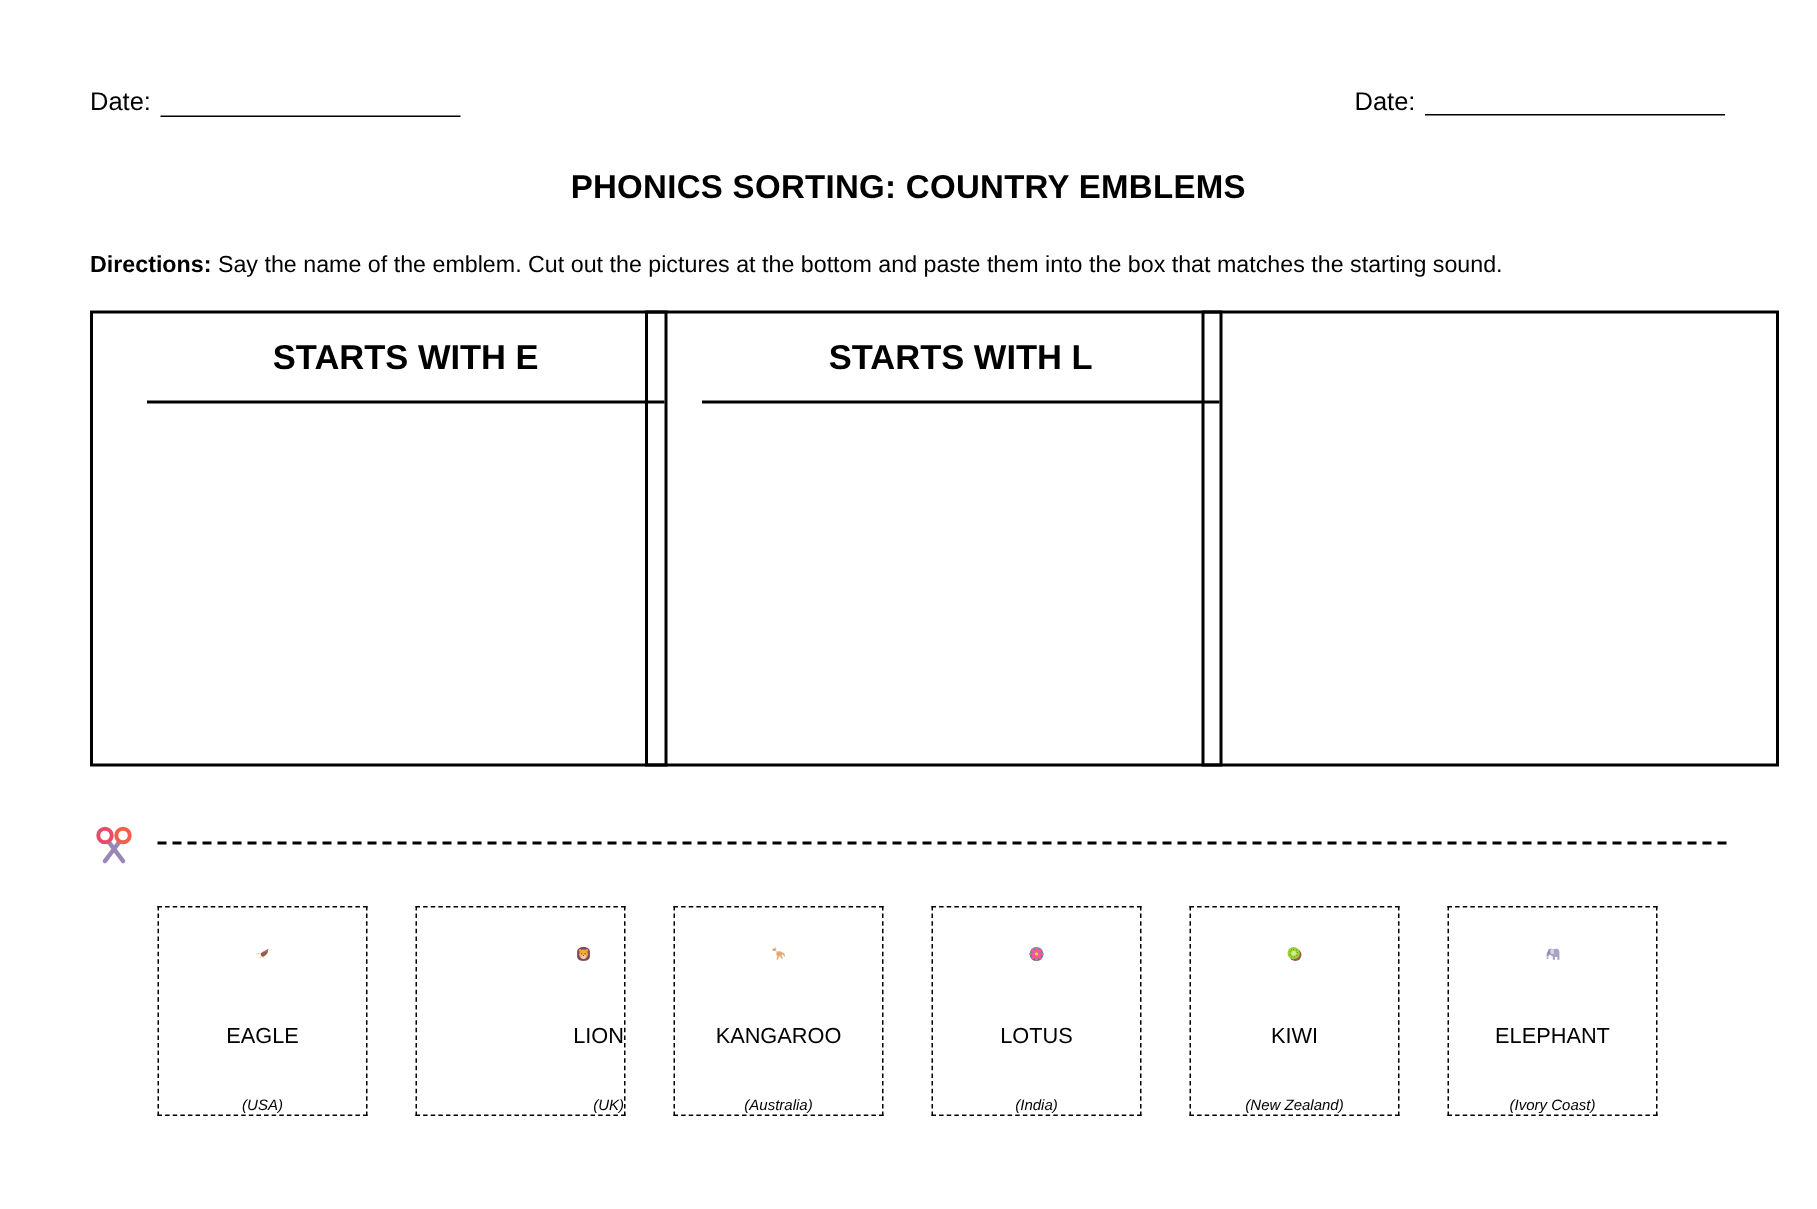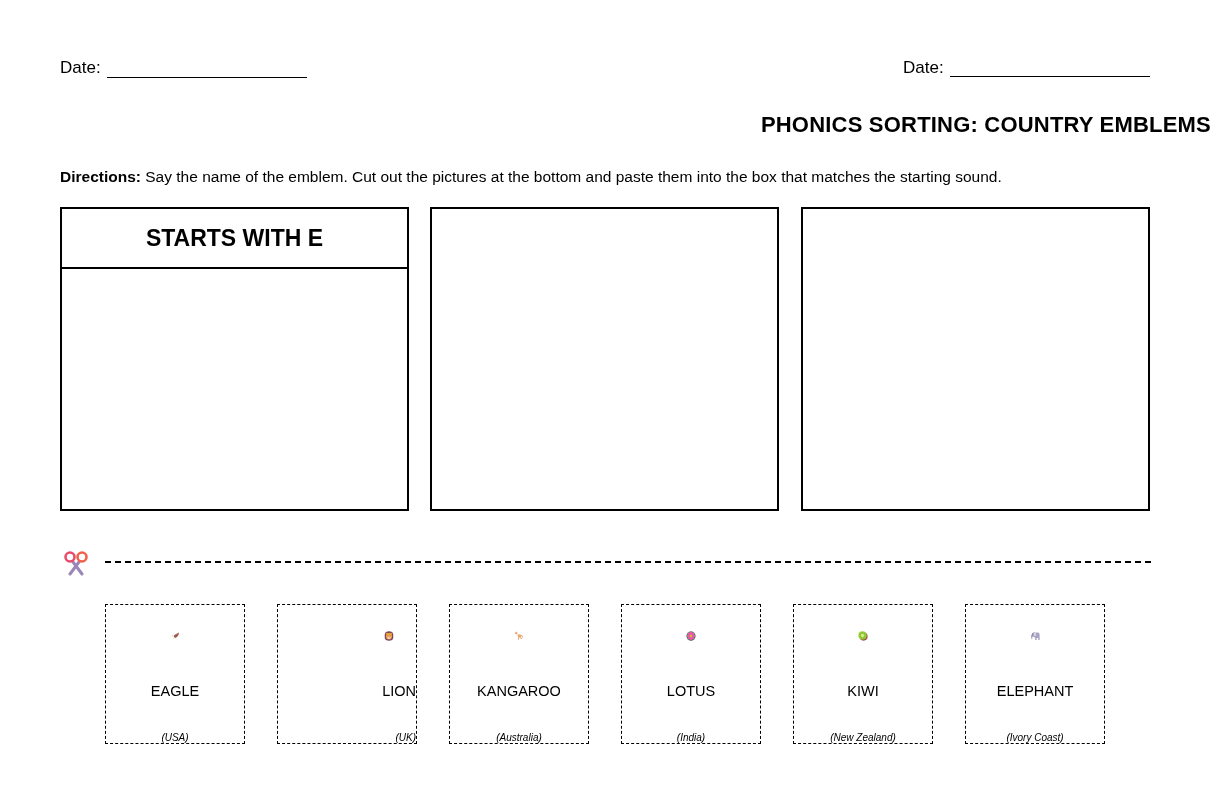--- a/index.html
+++ b/index.html
@@ -8,31 +8,32 @@
     font-family: "Liberation Sans", "DejaVu Sans", sans-serif; color: #000;
   }
   .field { position: absolute; top: 58px; font-size: 17px; display: flex; align-items: flex-end; }
   .field .line { display: inline-block; border-bottom: 1px solid #000; margin-left: 6px; height: 16px; }
   #name-field { left: 60px; }
   #name-field .line { width: 200px; }
   #date-field { left: 903px; align-items: center; }
   #date-field .line { width: 200px; }
 
   .title {
-    position: absolute; top: 112px; left: 0; width: 1211px; text-align: right;
+    position: absolute; top: 112px; left: 0; width: 1211px; text-align: center;
     font-size: 22px; font-weight: bold; letter-spacing: 0.2px;
   }
   .directions {
     position: absolute; top: 168px; left: 60px; font-size: 15.5px;
   }
   .directions b { font-weight: bold; }
 
   .sort-box {
     position: absolute; top: 207px; width: 345px; height: 300px;
     border: 2px solid #000;
+    padding-left: 36px;
   }
   .sort-box .hdr {
     height: 58px; border-bottom: 2px solid #000; display: flex;
     align-items: center; justify-content: center;
     font-weight: bold; font-size: 23px;
   }
   .sort-box .drop { height: 240px; }
   #box-0 { left: 60px; }
   #box-1 { left: 430px; }
   #box-2 { left: 801px; }
@@ -74,20 +75,21 @@
 
 <div class="directions">
   <b>Directions:</b><span> Say the name of the emblem. Cut out the pictures at the bottom and paste them into the box that matches the starting sound.</span>
 </div>
 
 <div class="sort-box" id="box-0">
   <div class="hdr">STARTS WITH E</div>
   <div class="drop"></div>
 </div>
 <div class="sort-box" id="box-1">
+  <div class="hdr">STARTS WITH L</div>
   <div class="drop"></div>
 </div>
 <div class="sort-box" id="box-2">
   <div class="drop"></div>
 </div>
 
 <svg class="scissors" viewBox="0 0 26 26">
   <line x1="7" y1="24" x2="16" y2="12" stroke="#9b86b8" stroke-width="3" stroke-linecap="round"></line>
   <line x1="19" y1="24" x2="10" y2="12" stroke="#9b86b8" stroke-width="3" stroke-linecap="round"></line>
   <circle cx="7" cy="7" r="4.5" fill="none" stroke="#ea4b6b" stroke-width="2.6"></circle>

